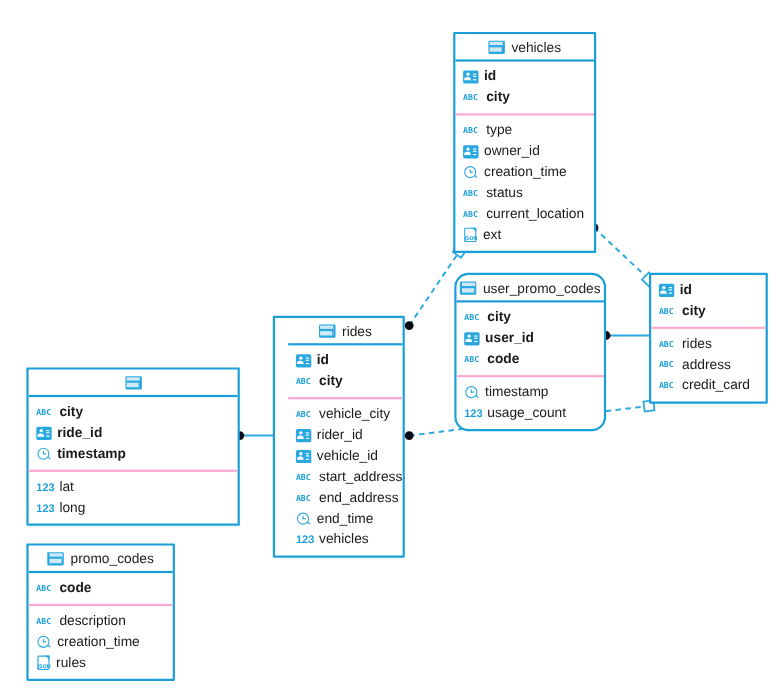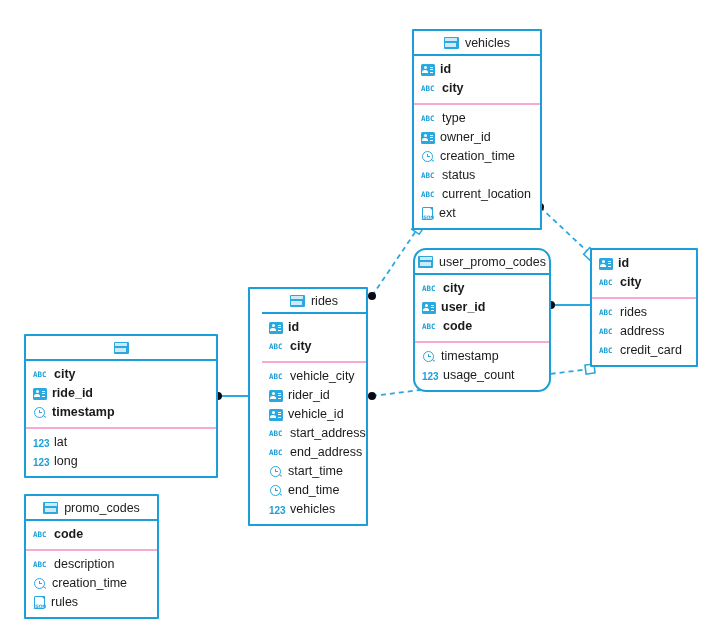--- a/index.html
+++ b/index.html
@@ -337,29 +337,20 @@
             <span class="ico ico-abc">ABC</span>
             <span class="fname">end_address</span>
           </div>
           <div class="field">
             <span class="ico ico-clock">
               <span class="dial"></span>
               <span class="h1"></span>
               <span class="h2"></span>
               <span class="tail"></span>
             </span>
-            <span class="fname">start_time</span>
-          </div>
-          <div class="field">
-            <span class="ico ico-clock">
-              <span class="dial"></span>
-              <span class="h1"></span>
-              <span class="h2"></span>
-              <span class="tail"></span>
-            </span>
             <span class="fname">end_time</span>
           </div>
           <div class="field">
             <span class="ico ico-num">123</span>
             <span class="fname">vehicles</span>
           </div>
         </div>
       </div>
       <div class="table-box" style="left: 24px; top: 334px; width: 194px;">
         <div class="tbl-header">

